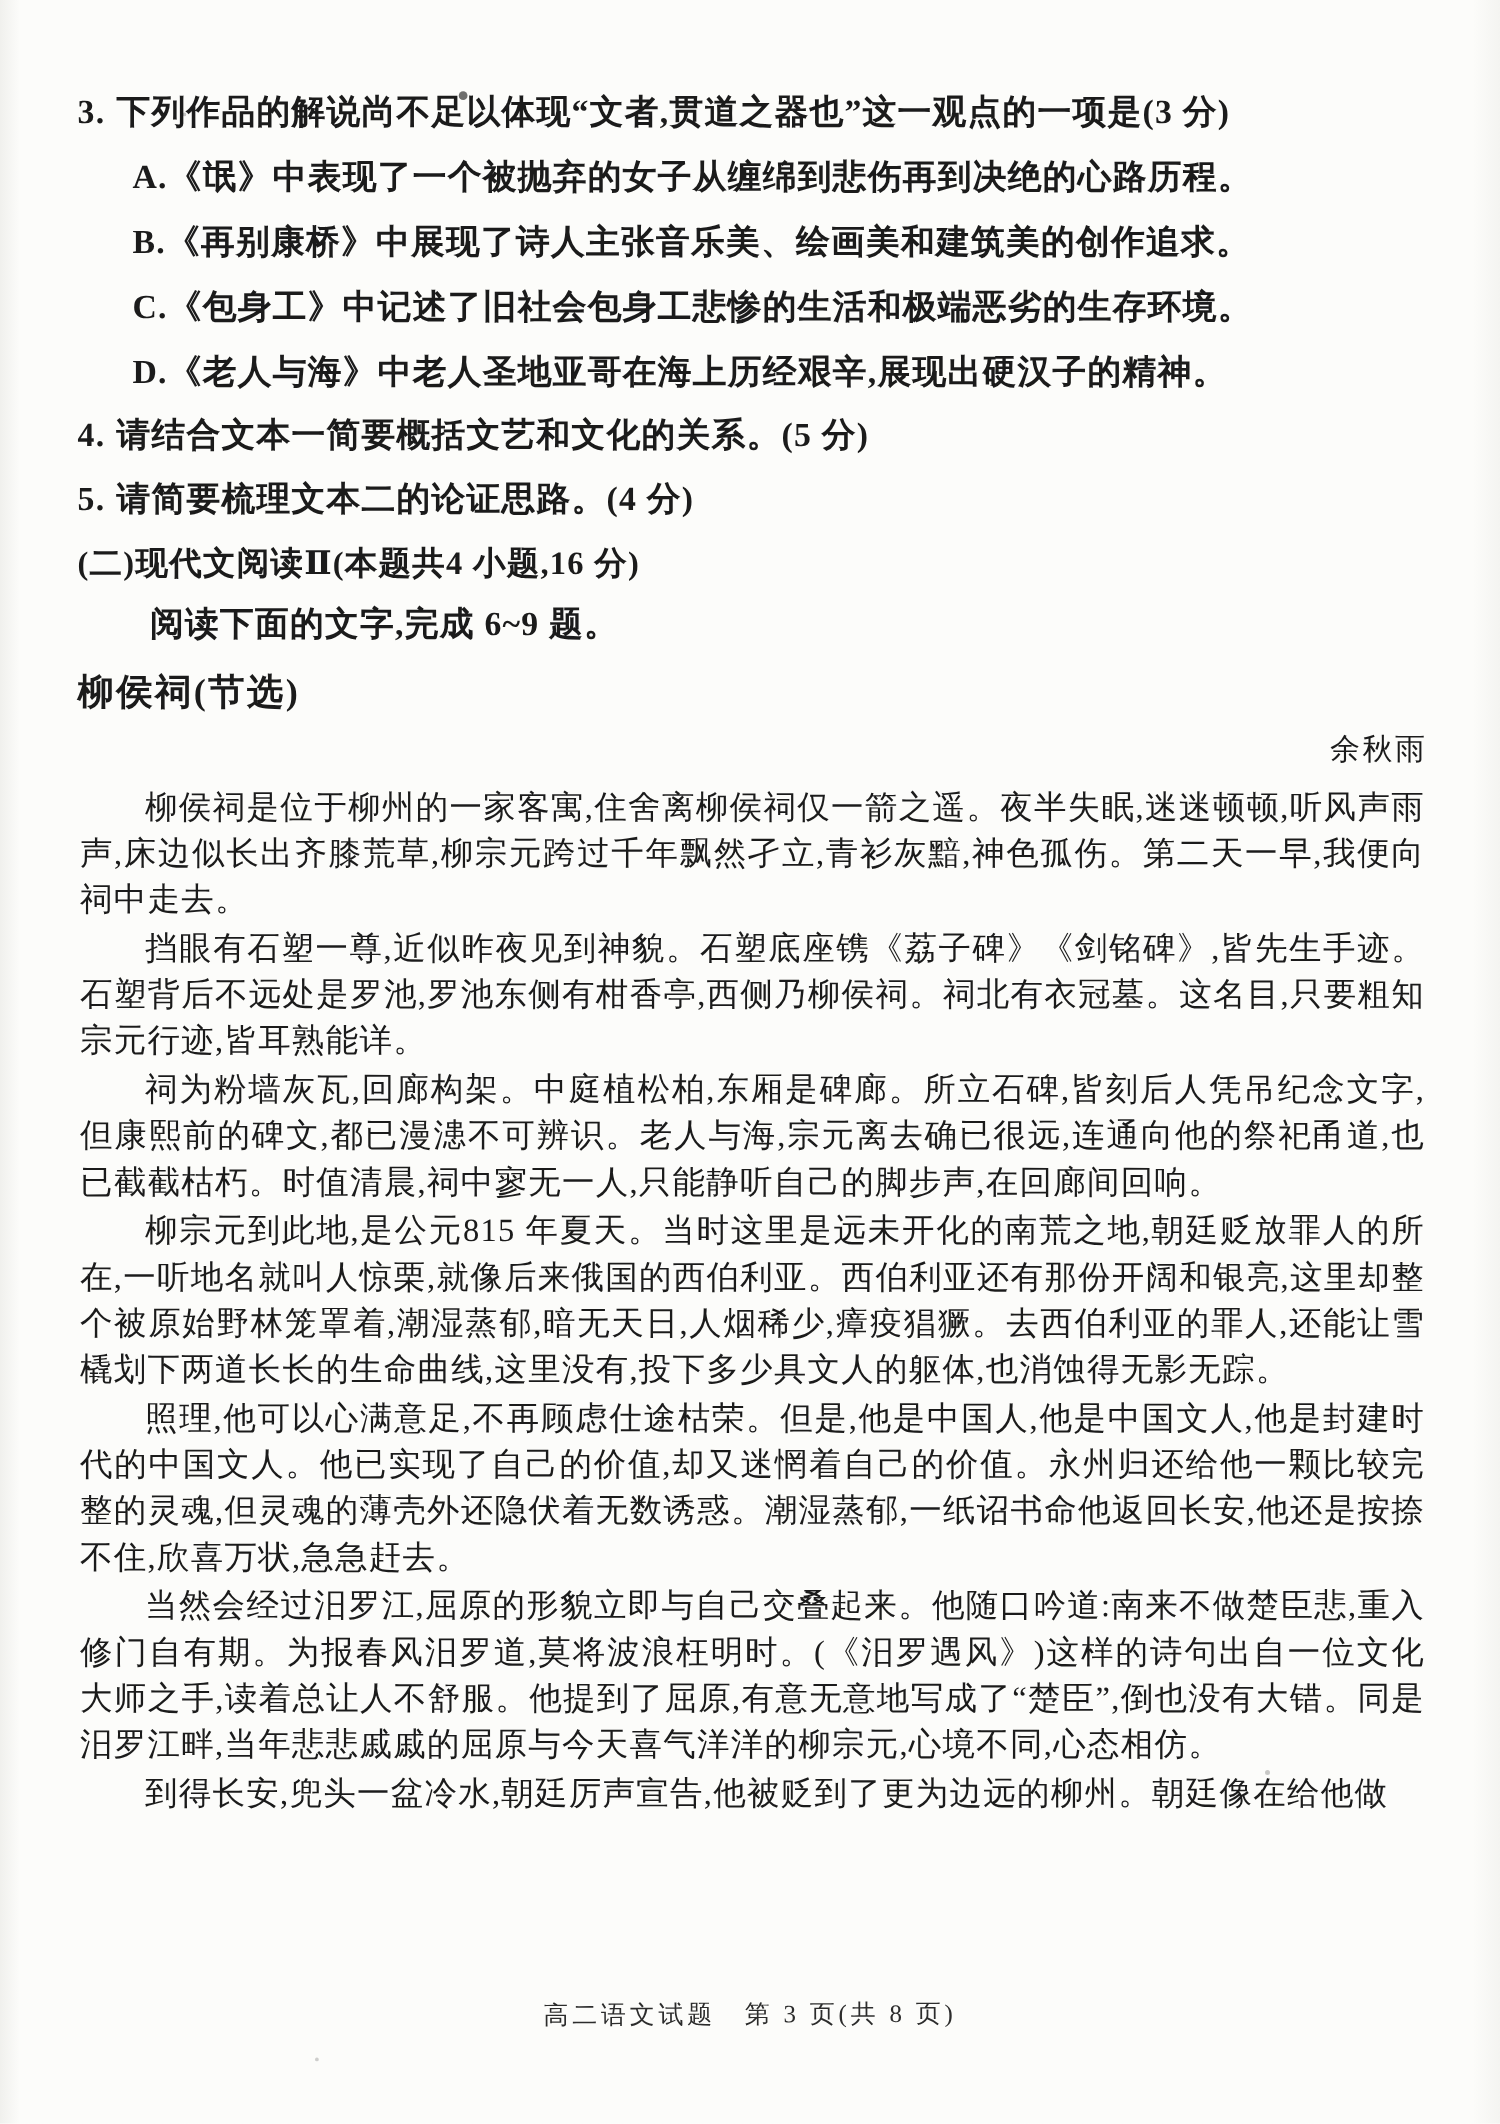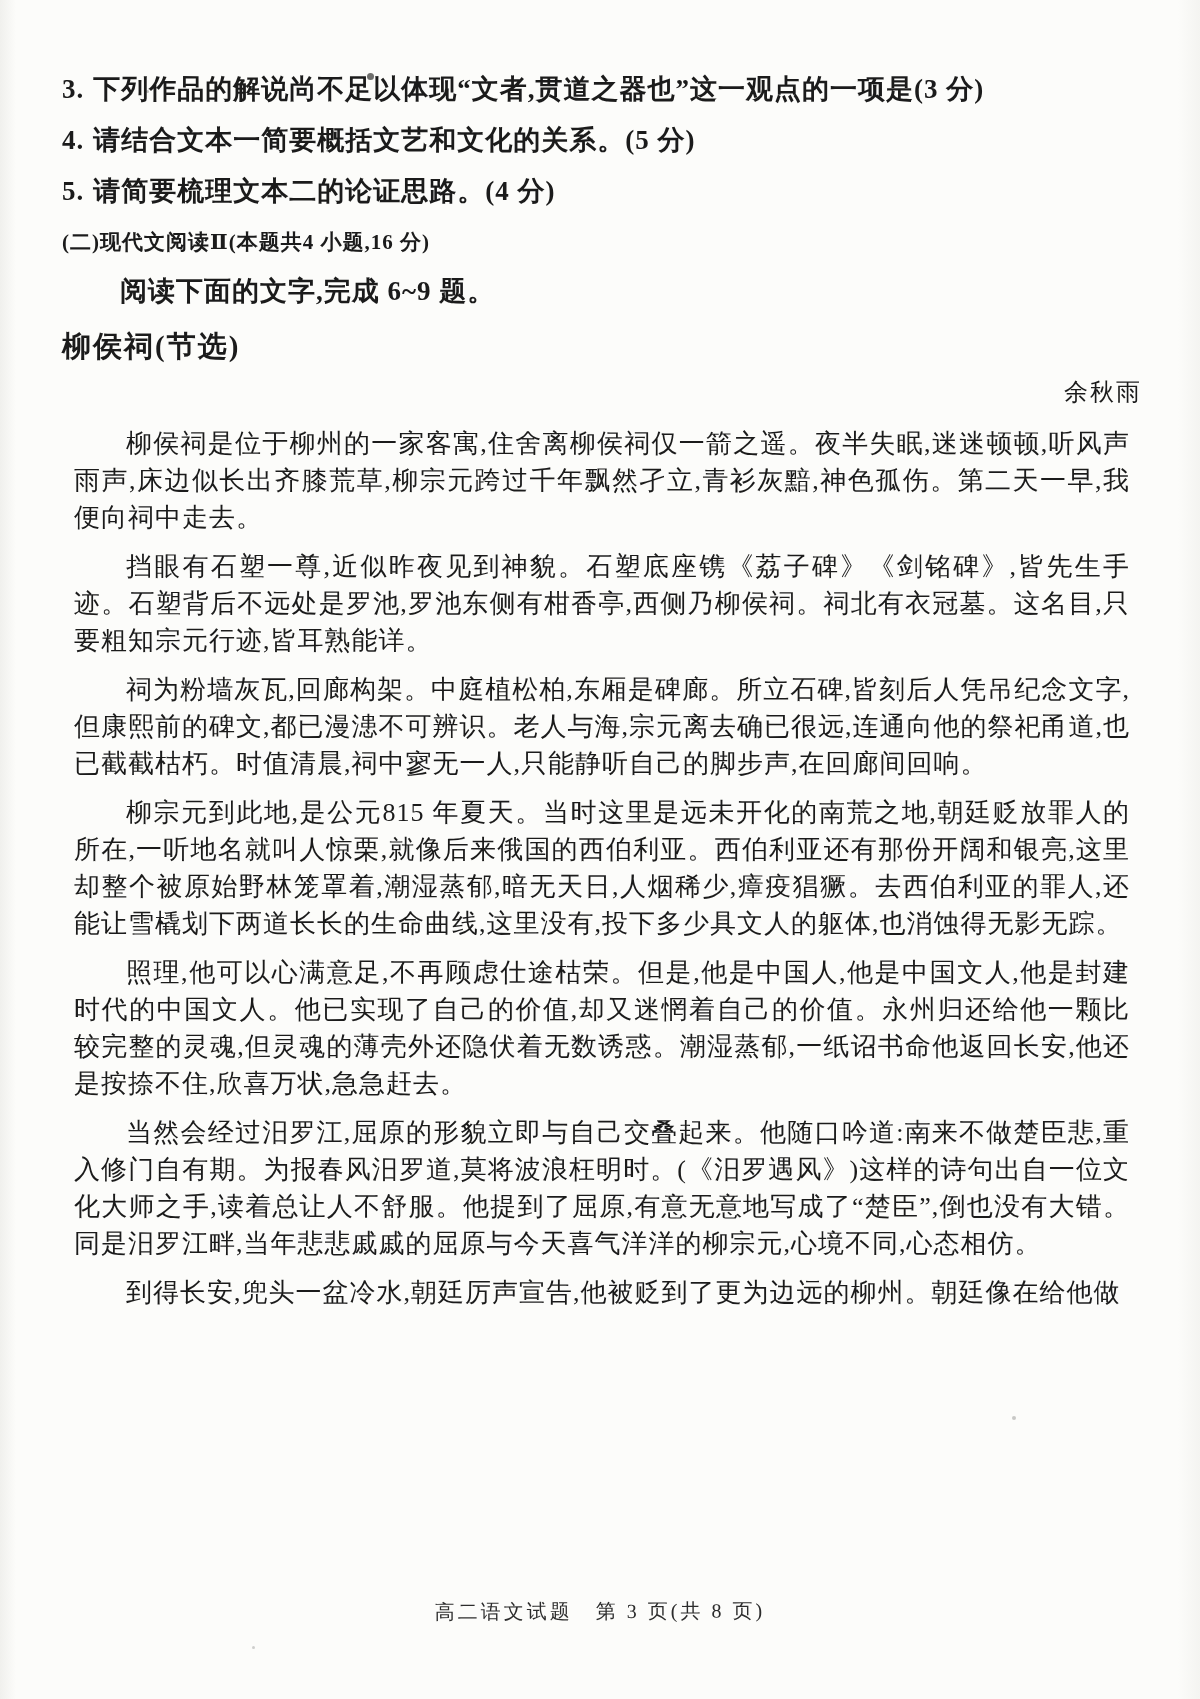--- a/index.html
+++ b/index.html
@@ -43,21 +43,21 @@
     margin-right: 9px;
   }
   .q-text { flex: 1 1 auto; }
   .opt-line {
     font-size: 27px;
     line-height: 52px;
     letter-spacing: 1px;
     padding-left: 44px;
   }
   .section-heading {
-    font-size: 21px;
+    font-size: 26px;
     line-height: 51px;
     letter-spacing: 1px;
   }
   .instruction {
     font-size: 27px;
     line-height: 47px;
     letter-spacing: 1px;
     padding-left: 58px;
   }
   
@@ -70,21 +70,21 @@
     letter-spacing: 2px;
   }
   .essay-author {
     text-align: right;
     font-size: 24px;
     line-height: 42px;
     margin-bottom: 6px;
     letter-spacing: 2px;
   }
   .essay p {
-    margin: 12px;
+    margin: 2px;
     font-size: 26px;
     line-height: 37px;
     text-align: justify;
     text-indent: 2em;
     letter-spacing: 1px;
   }
   
   .page-footer {
     position: absolute;
     top: 1598px;
@@ -118,20 +118,26 @@
 
   <div class="content">
 
     <div class="q-block">
 
       <div class="q-line">
         <span class="q-num">3.</span>
         <span class="q-text">下列作品的解说尚不足以体现“文者,贯道之器也”这一观点的一项是(3 分)</span>
       </div>
 
+      <div class="options">
+        <div class="opt-line">A.《氓》中表现了一个被抛弃的女子从缠绵到悲伤再到决绝的心路历程。</div>
+        <div class="opt-line">B.《再别康桥》中展现了诗人主张音乐美、绘画美和建筑美的创作追求。</div>
+        <div class="opt-line">C.《包身工》中记述了旧社会包身工悲惨的生活和极端恶劣的生存环境。</div>
+        <div class="opt-line">D.《老人与海》中老人圣地亚哥在海上历经艰辛,展现出硬汉子的精神。</div>
+      </div>
 
       <div class="q-line">
         <span class="q-num">4.</span>
         <span class="q-text">请结合文本一简要概括文艺和文化的关系。(5 分)</span>
       </div>
 
       <div class="q-line">
         <span class="q-num">5.</span>
         <span class="q-text">请简要梳理文本二的论证思路。(4 分)</span>
       </div>

